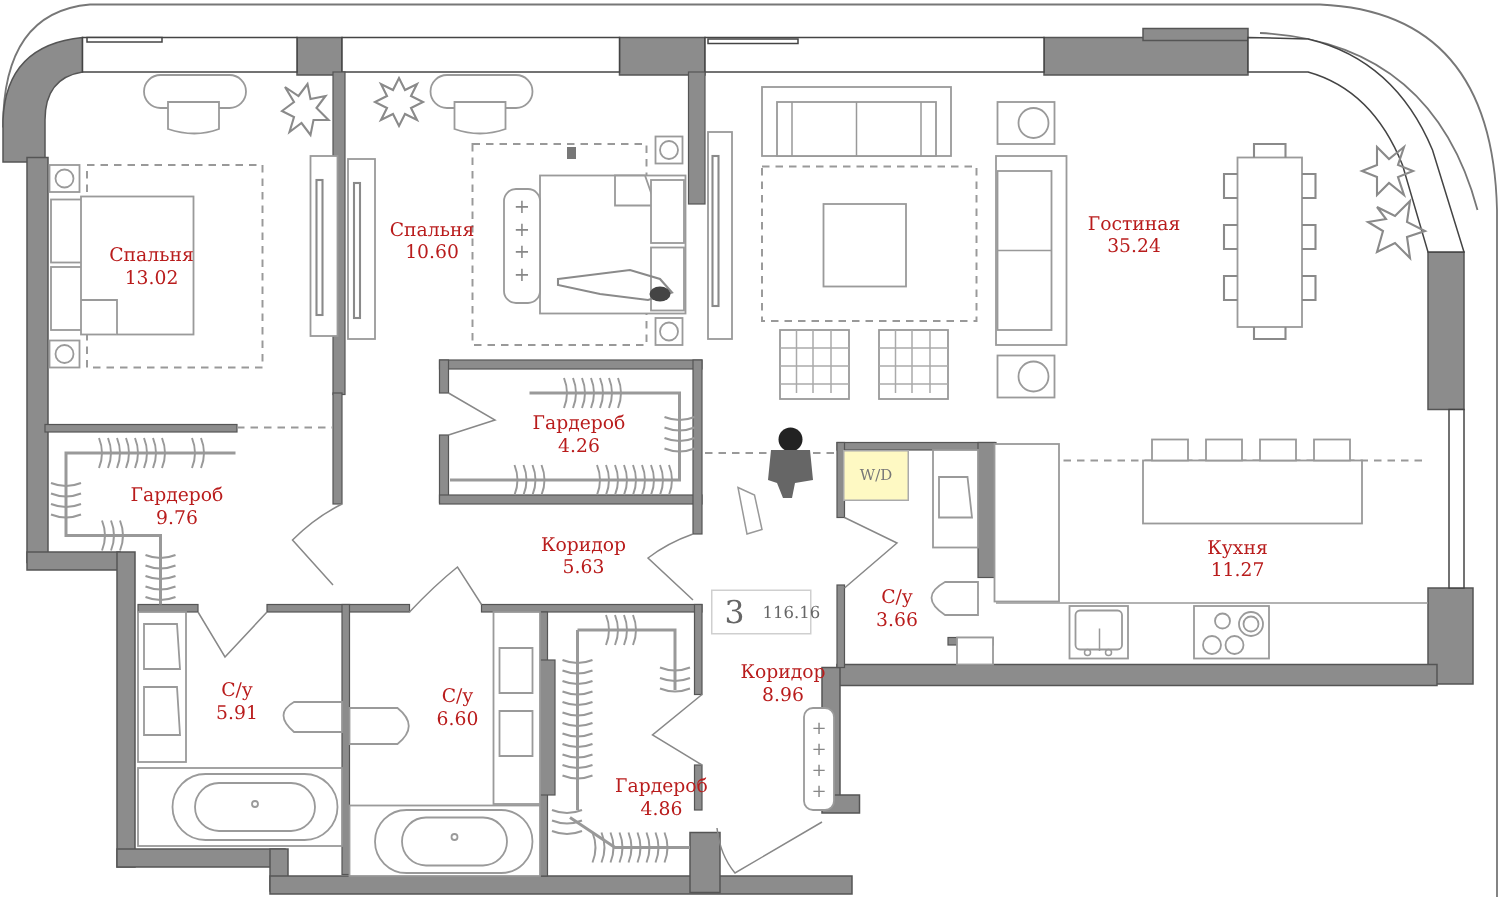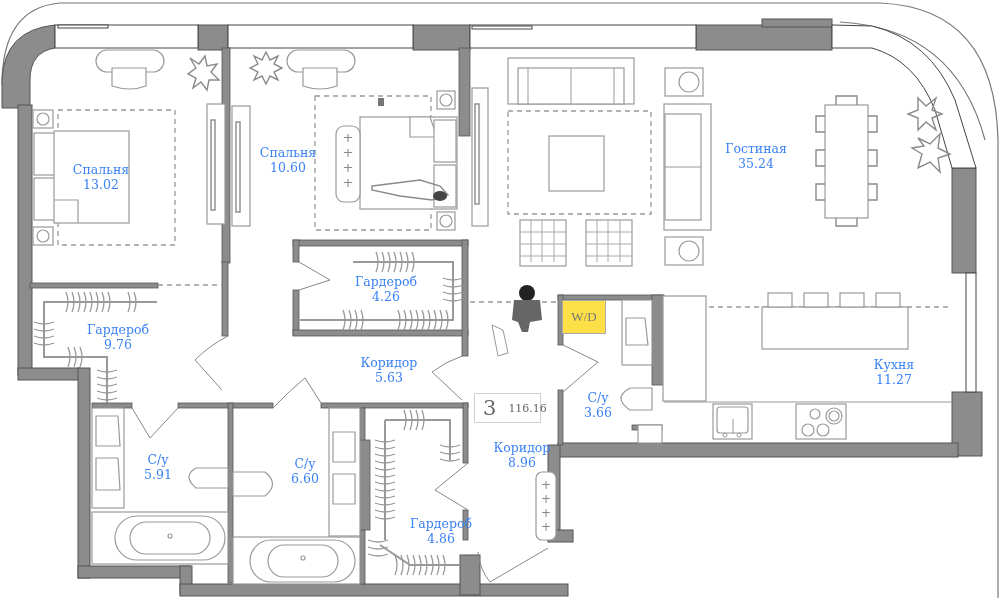--- a/index.html
+++ b/index.html
@@ -8,26 +8,26 @@
     .wall { fill: #8c8c8c; stroke: #555; stroke-width: 1; }
     .wall-thin { fill: #8c8c8c; stroke: #555; stroke-width: 0.8; }
     .furn { fill: #fff; stroke: #9a9a9a; stroke-width: 1.2; }
     .furn-dark { fill: none; stroke: #8a8a8a; stroke-width: 1.4; }
     .dash { fill: none; stroke: #999; stroke-width: 1.3; stroke-dasharray: 5 4; }
     .rail { fill: none; stroke: #999; stroke-width: 2; }
     .hanger { fill: none; stroke: #999; stroke-width: 1.3; }
     .door { fill: none; stroke: #888; stroke-width: 1; }
     .win { fill: #fff; stroke: #444; stroke-width: 1; }
     .outline { fill: none; stroke: #777; stroke-width: 1.2; }
-    .room-label { position: absolute; text-align: center; color: #3b82f6; font-size: 12.5px; line-height: 15px; white-space: nowrap; transform: translateX(-50%); padding-left: 16px; }
+    .room-label { position: absolute; text-align: center; color: #b91c1c; font-size: 12.5px; line-height: 15px; white-space: nowrap; transform: translateX(-50%); padding-left: 16px; }
     .badge { position: absolute; left: 474px; top: 393px; width: 65px; height: 28px; border: 1px solid #cfcfcf; background: #fff; display: flex; align-items: center; }
     .badge .rooms { font-size: 21px; color: #666; padding-left: 8px; width: 16px; }
     .badge .sep { width: 1px; height: 16px; background: #aaa; margin: 0 6px 0 6px; }
     .badge .area { font-size: 11px; color: #666; text-align: right; }
-    .wd { position: absolute; left: 562px; top: 300px; width: 42px; height: 32px; border: 1px solid #aaa; color: #777; font-size: 13px; display: flex; align-items: center; justify-content: center; background: #fde047; font-family: Liberation Serif, serif; }
+    .wd { position: absolute; left: 562px; top: 300px; width: 42px; height: 32px; border: 1px solid #aaa; color: #777; font-size: 10px; display: flex; align-items: center; justify-content: center; background: #fef9c3; }
   </style>
 </head>
 <body>
 
 <svg id="plan" viewBox="0 0 1002 598" xmlns="http://www.w3.org/2000/svg">
 
   <g>
     <path class="outline" d="M2,85 Q2,8 60,3 L880,3 Q995,8 998,140 L998,598"></path>
     <path class="outline" d="M840,22 Q955,28 985,140" stroke="#444"></path>
   </g>
@@ -327,21 +327,21 @@
   <div>8.96</div>
 </div>
 <div class="room-label" style="left:433px; top:516px;">
   <div>Гардероб</div>
   <div>4.86</div>
 </div>
 <div class="room-label" style="left:590px; top:390px;">
   <div>С/у</div>
   <div>3.66</div>
 </div>
-<div class="room-label" style="left:886px; top:357px;">
+<div class="room-label" style="left:817px; top:357px;">
   <div>Кухня</div>
   <div>11.27</div>
 </div>
 
 <div class="wd">W/D</div>
 
 <div class="badge">
   <span class="rooms">3</span>
   <span class="sep"></span>
   <span class="area">116.16</span>

